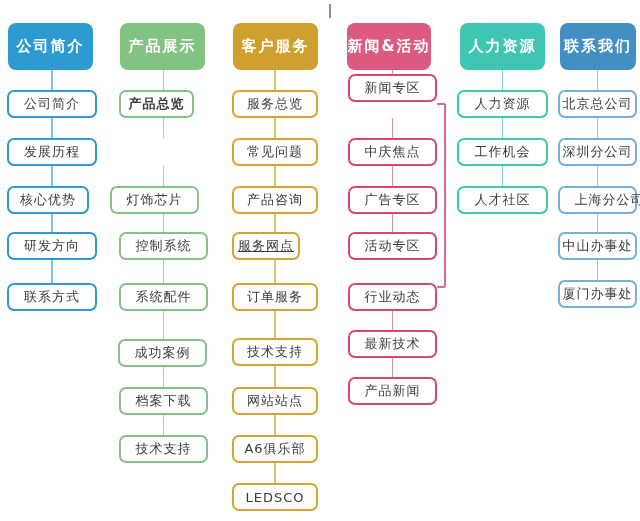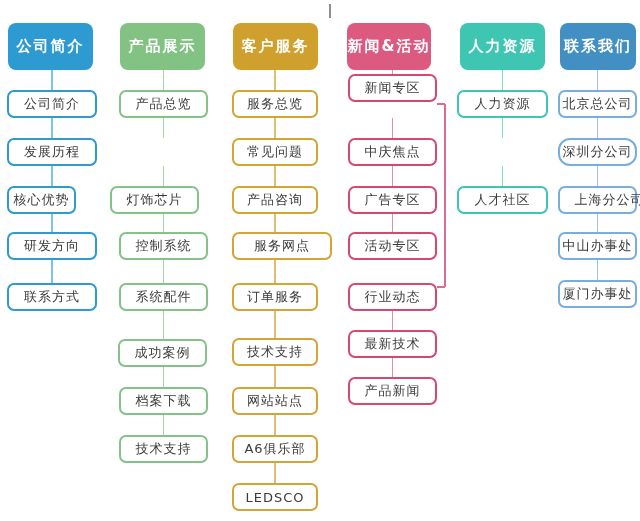--- a/index.html
+++ b/index.html
@@ -28,53 +28,53 @@
 <div id="canvas">
   <div class="tick"></div>
 <div class="conn" style="left: 51.25px; top: 70px; width: 1.5px; height: 20px; background: rgb(127, 195, 230);"></div>
     <div class="conn" style="left: 51.25px; top: 118px; width: 1.5px; height: 20px; background: rgb(127, 195, 230);"></div>
     <div class="conn" style="left: 51.25px; top: 166px; width: 1.5px; height: 20px; background: rgb(127, 195, 230);"></div>
     <div class="conn" style="left: 51.25px; top: 214px; width: 1.5px; height: 18px; background: rgb(127, 195, 230);"></div>
     <div class="conn" style="left: 51.25px; top: 260px; width: 1.5px; height: 23px; background: rgb(127, 195, 230);"></div>
     <div class="hdr" style="left: 8px; top: 23px; width: 85px; background: rgb(46, 154, 210);">公司简介</div>
     <div class="node" style="left: 7px; top: 90px; width: 90px; border-color: rgb(46, 154, 210);">公司简介</div>
     <div class="node" style="left: 7px; top: 138px; width: 90px; border-color: rgb(46, 154, 210);">发展历程</div>
-    <div class="node" style="left: 7px; top: 186px; width: 69px; border-color: rgb(46, 154, 210);">核心优势</div>
+    <div class="node" style="left: 7px; top: 186px; width: 82px; border-color: rgb(46, 154, 210);">核心优势</div>
     <div class="node" style="left: 7px; top: 232px; width: 90px; border-color: rgb(46, 154, 210);">研发方向</div>
     <div class="node" style="left: 7px; top: 283px; width: 90px; border-color: rgb(46, 154, 210);">联系方式</div>
     <div class="conn" style="left: 162.75px; top: 70px; width: 1.5px; height: 20px; background: rgb(169, 212, 170);"></div>
     <div class="conn" style="left: 162.75px; top: 118px; width: 1.5px; height: 20px; background: rgb(169, 212, 170);"></div>
     <div class="conn" style="left: 162.75px; top: 166px; width: 1.5px; height: 20px; background: rgb(169, 212, 170);"></div>
     <div class="conn" style="left: 162.75px; top: 214px; width: 1.5px; height: 18px; background: rgb(169, 212, 170);"></div>
     <div class="conn" style="left: 162.75px; top: 260px; width: 1.5px; height: 23px; background: rgb(169, 212, 170);"></div>
     <div class="conn" style="left: 162.75px; top: 311px; width: 1.5px; height: 28px; background: rgb(169, 212, 170);"></div>
     <div class="conn" style="left: 162.75px; top: 367px; width: 1.5px; height: 20px; background: rgb(169, 212, 170);"></div>
     <div class="conn" style="left: 162.75px; top: 415px; width: 1.5px; height: 20px; background: rgb(169, 212, 170);"></div>
     <div class="hdr" style="left: 120px; top: 23px; width: 85px; background: rgb(130, 194, 130);">产品展示</div>
-    <div class="node" style="left: 119px; top: 90px; width: 89px; border-color: rgb(133, 194, 135);">产品总览</div>
+    <div class="node" style="left: 119px; top: 90px; width: 75px; border-color: rgb(133, 194, 135); font-weight: bold;">产品总览</div>
     <div class="node" style="left: 110px; top: 186px; width: 89px; border-color: rgb(133, 194, 135);">灯饰芯片</div>
     <div class="node" style="left: 119px; top: 232px; width: 89px; border-color: rgb(133, 194, 135);">控制系统</div>
     <div class="node" style="left: 119px; top: 283px; width: 89px; border-color: rgb(133, 194, 135);">系统配件</div>
     <div class="node" style="left: 118px; top: 339px; width: 89px; border-color: rgb(133, 194, 135);">成功案例</div>
     <div class="node" style="left: 119px; top: 387px; width: 89px; border-color: rgb(133, 194, 135);">档案下载</div>
     <div class="node" style="left: 119px; top: 435px; width: 89px; border-color: rgb(133, 194, 135);">技术支持</div>
     <div class="conn" style="left: 274.25px; top: 70px; width: 1.5px; height: 20px; background: rgb(222, 189, 116);"></div>
     <div class="conn" style="left: 274.25px; top: 118px; width: 1.5px; height: 20px; background: rgb(222, 189, 116);"></div>
     <div class="conn" style="left: 274.25px; top: 166px; width: 1.5px; height: 20px; background: rgb(222, 189, 116);"></div>
     <div class="conn" style="left: 274.25px; top: 214px; width: 1.5px; height: 18px; background: rgb(222, 189, 116);"></div>
     <div class="conn" style="left: 274.25px; top: 260px; width: 1.5px; height: 23px; background: rgb(222, 189, 116);"></div>
     <div class="conn" style="left: 274.25px; top: 311px; width: 1.5px; height: 27px; background: rgb(222, 189, 116);"></div>
     <div class="conn" style="left: 274.25px; top: 366px; width: 1.5px; height: 21px; background: rgb(222, 189, 116);"></div>
     <div class="conn" style="left: 274.25px; top: 415px; width: 1.5px; height: 20px; background: rgb(222, 189, 116);"></div>
     <div class="conn" style="left: 274.25px; top: 463px; width: 1.5px; height: 20px; background: rgb(222, 189, 116);"></div>
     <div class="hdr" style="left: 233px; top: 23px; width: 85px; background: rgb(208, 160, 46);">客户服务</div>
     <div class="node" style="left: 232px; top: 90px; width: 86px; border-color: rgb(212, 165, 52);">服务总览</div>
     <div class="node" style="left: 232px; top: 138px; width: 86px; border-color: rgb(212, 165, 52);">常见问题</div>
     <div class="node" style="left: 232px; top: 186px; width: 86px; border-color: rgb(212, 165, 52);">产品咨询</div>
-    <div class="node" style="left: 232px; top: 232px; width: 100px; border-color: rgb(212, 165, 52);">服务网点</div>
+    <div class="node" style="left: 232px; top: 232px; width: 68px; border-color: rgb(212, 165, 52); text-decoration: underline;">服务网点</div>
     <div class="node" style="left: 232px; top: 283px; width: 86px; border-color: rgb(212, 165, 52);">订单服务</div>
     <div class="node" style="left: 232px; top: 338px; width: 86px; border-color: rgb(212, 165, 52);">技术支持</div>
     <div class="node" style="left: 232px; top: 387px; width: 86px; border-color: rgb(212, 165, 52);">网站站点</div>
     <div class="node" style="left: 232px; top: 435px; width: 86px; border-color: rgb(212, 165, 52);">A6俱乐部</div>
     <div class="node" style="left: 232px; top: 483px; width: 86px; border-color: rgb(212, 165, 52);">LEDSCO</div>
     <div class="conn" style="left: 391.75px; top: 70px; width: 1.5px; height: 20px; background: rgb(231, 139, 166);"></div>
     <div class="conn" style="left: 391.75px; top: 118px; width: 1.5px; height: 20px; background: rgb(231, 139, 166);"></div>
     <div class="conn" style="left: 391.75px; top: 166px; width: 1.5px; height: 20px; background: rgb(231, 139, 166);"></div>
     <div class="conn" style="left: 391.75px; top: 214px; width: 1.5px; height: 18px; background: rgb(231, 139, 166);"></div>
     <div class="conn" style="left: 391.75px; top: 311px; width: 1.5px; height: 19px; background: rgb(231, 139, 166);"></div>
@@ -88,25 +88,26 @@
     <div class="node" style="left: 348px; top: 186px; width: 89px; border-color: rgb(213, 73, 111);">广告专区</div>
     <div class="node" style="left: 348px; top: 232px; width: 89px; border-color: rgb(213, 73, 111);">活动专区</div>
     <div class="node" style="left: 348px; top: 283px; width: 89px; border-color: rgb(213, 73, 111);">行业动态</div>
     <div class="node" style="left: 348px; top: 330px; width: 89px; border-color: rgb(213, 73, 111);">最新技术</div>
     <div class="node" style="left: 348px; top: 377px; width: 89px; border-color: rgb(213, 73, 111);">产品新闻</div>
     <div class="conn" style="left: 501.75px; top: 70px; width: 1.5px; height: 20px; background: rgb(131, 220, 205);"></div>
     <div class="conn" style="left: 501.75px; top: 118px; width: 1.5px; height: 20px; background: rgb(131, 220, 205);"></div>
     <div class="conn" style="left: 501.75px; top: 166px; width: 1.5px; height: 20px; background: rgb(131, 220, 205);"></div>
     <div class="hdr" style="left: 460px; top: 23px; width: 85px; background: rgb(62, 198, 178);">人力资源</div>
     <div class="node" style="left: 457px; top: 90px; width: 91px; border-color: rgb(62, 198, 178);">人力资源</div>
+    <div class="node" style="left: 457px; top: 138px; width: 91px; border-color: rgb(62, 198, 178);">工作机会</div>
     <div class="node" style="left: 457px; top: 186px; width: 91px; border-color: rgb(62, 198, 178);">人才社区</div>
     <div class="conn" style="left: 596.75px; top: 70px; width: 1.5px; height: 20px; background: rgb(156, 195, 227);"></div>
     <div class="conn" style="left: 596.75px; top: 118px; width: 1.5px; height: 20px; background: rgb(156, 195, 227);"></div>
     <div class="conn" style="left: 596.75px; top: 166px; width: 1.5px; height: 20px; background: rgb(156, 195, 227);"></div>
     <div class="conn" style="left: 596.75px; top: 214px; width: 1.5px; height: 18px; background: rgb(156, 195, 227);"></div>
     <div class="conn" style="left: 596.75px; top: 260px; width: 1.5px; height: 20px; background: rgb(156, 195, 227);"></div>
     <div class="hdr" style="left: 560px; top: 23px; width: 76px; background: rgb(66, 143, 196);">联系我们</div>
     <div class="node" style="left: 558px; top: 90px; width: 79px; border-color: rgb(120, 174, 219);">北京总公司</div>
-    <div class="node" style="left: 558px; top: 138px; width: 79px; border-color: rgb(120, 174, 219); border-radius: 12px;">深圳分公司</div>
+    <div class="node" style="left: 558px; top: 138px; width: 79px; border-color: rgb(120, 174, 219);">深圳分公司</div>
     <div class="node" style="left: 558px; top: 186px; width: 79px; border-color: rgb(120, 174, 219); padding-left: 24px;">上海分公司</div>
     <div class="node" style="left: 558px; top: 232px; width: 79px; border-color: rgb(120, 174, 219);">中山办事处</div>
     <div class="node" style="left: 558px; top: 280px; width: 79px; border-color: rgb(120, 174, 219);">厦门办事处</div>
   </div>
 
 </body></html>

